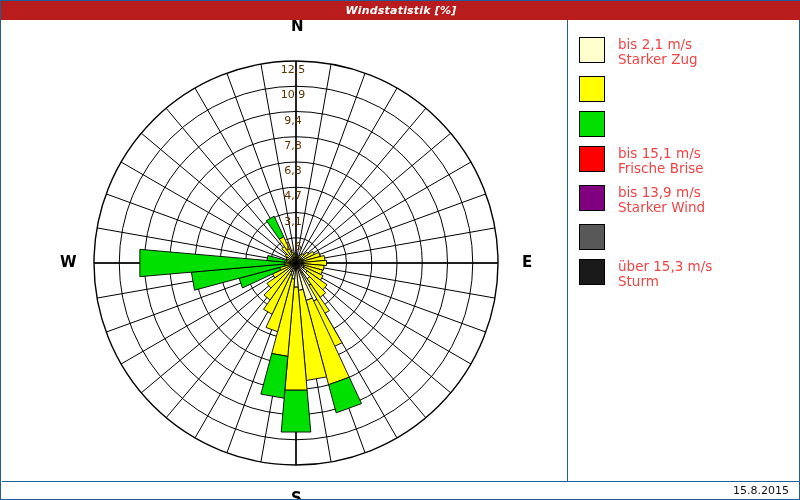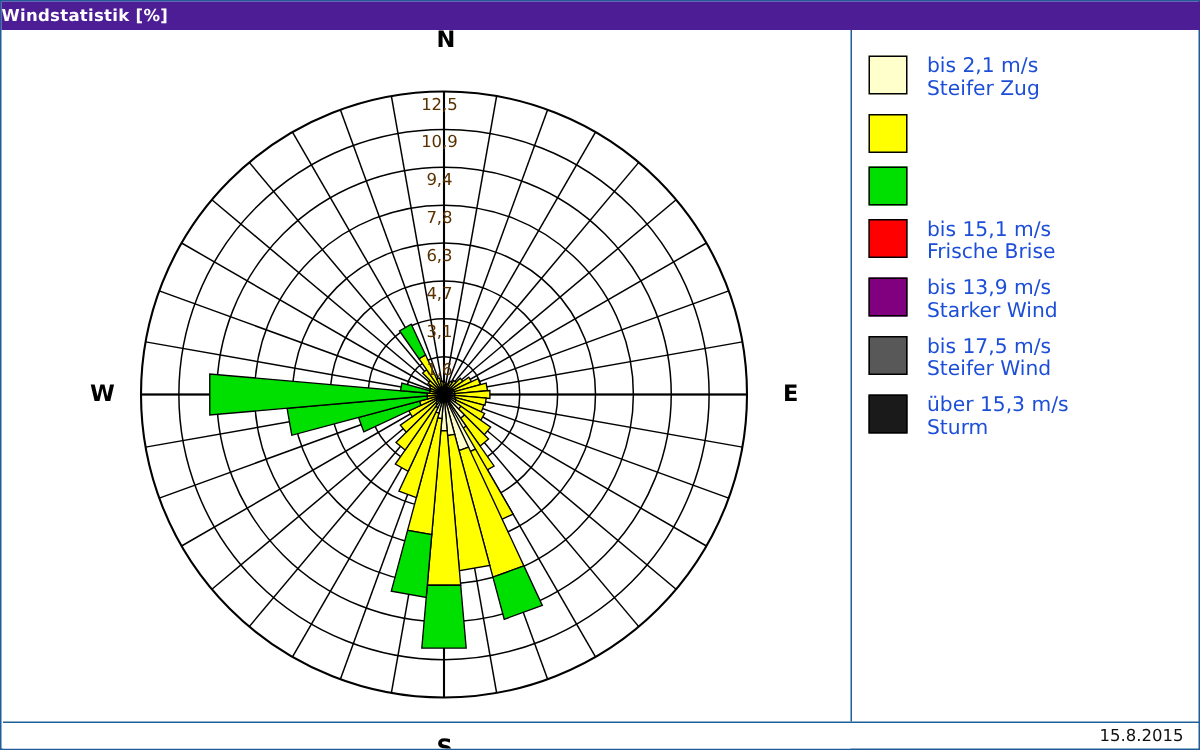--- a/index.html
+++ b/index.html
@@ -10,26 +10,27 @@
   }
   #app{
     position:relative;width:800px;height:500px;
     background:#ffffff;
     border:1px solid #1f5c99;
     box-sizing:border-box;
   }
   
   #titlebar{
     position:absolute;left:0;top:0;width:800px;height:19px;
-    background:#4c1d95;
+    background:#b91c1c;
     color:#ffffff;
     font-size:11px;font-weight:bold;
-    display:flex;align-items:center;justify-content:flex-start;
+    display:flex;align-items:center;justify-content:center;
     letter-spacing:.2px;
     box-sizing:border-box;
+    font-style:italic;
   }
   
   #plot{
     position:absolute;left:1px;top:19px;
     width:565px;height:479px;
     background:#ffffff;
     overflow:hidden;
   }
   #rose{position:absolute;left:0;top:0;}
   
@@ -41,21 +42,21 @@
     display:flex;align-items:flex-start;
     margin-bottom:9px;
   }
   .swatch{
     width:26px;height:26px;flex:0 0 26px;
     border:1px solid #000000;
     box-sizing:border-box;
     margin-right:13px;
   }
   .leg-text{
-    font-size:13.5px;color:#1d4ed8;line-height:15px;
+    font-size:13.5px;color:#ef4444;line-height:15px;
     padding-top:0px;
   }
   .leg-text .l1{display:block;}
   .leg-text .l2{display:block;}
   
   #vsep{
     position:absolute;left:566px;top:19px;
     width:1px;height:461px;background:#1f6099;
   }
   #hsep{
@@ -234,21 +235,21 @@
   </div>
 
   <div id="vsep"></div>
   <div id="hsep"></div>
 
   <div id="legend">
       <div class="leg-row">
         <div class="swatch" style="background: rgb(255, 255, 204);"></div>
         <div class="leg-text">
           <span class="l1">bis 2,1 m/s</span>
-          <span class="l2">Steifer Zug</span>
+          <span class="l2">Starker Zug</span>
         </div>
       </div>
       <div class="leg-row">
         <div class="swatch" style="background: rgb(255, 255, 0);"></div>
       </div>
       <div class="leg-row">
         <div class="swatch" style="background: rgb(0, 224, 0);"></div>
       </div>
       <div class="leg-row">
         <div class="swatch" style="background: rgb(255, 0, 0);"></div>
@@ -259,24 +260,20 @@
       </div>
       <div class="leg-row">
         <div class="swatch" style="background: rgb(128, 0, 128);"></div>
         <div class="leg-text">
           <span class="l1">bis 13,9 m/s</span>
           <span class="l2">Starker Wind</span>
         </div>
       </div>
       <div class="leg-row">
         <div class="swatch" style="background: rgb(88, 88, 88);"></div>
-        <div class="leg-text">
-          <span class="l1">bis 17,5 m/s</span>
-          <span class="l2">Steifer Wind</span>
-        </div>
       </div>
       <div class="leg-row">
         <div class="swatch" style="background: rgb(26, 26, 26);"></div>
         <div class="leg-text">
           <span class="l1">über 15,3 m/s</span>
           <span class="l2">Sturm</span>
         </div>
       </div>
     </div>
 

